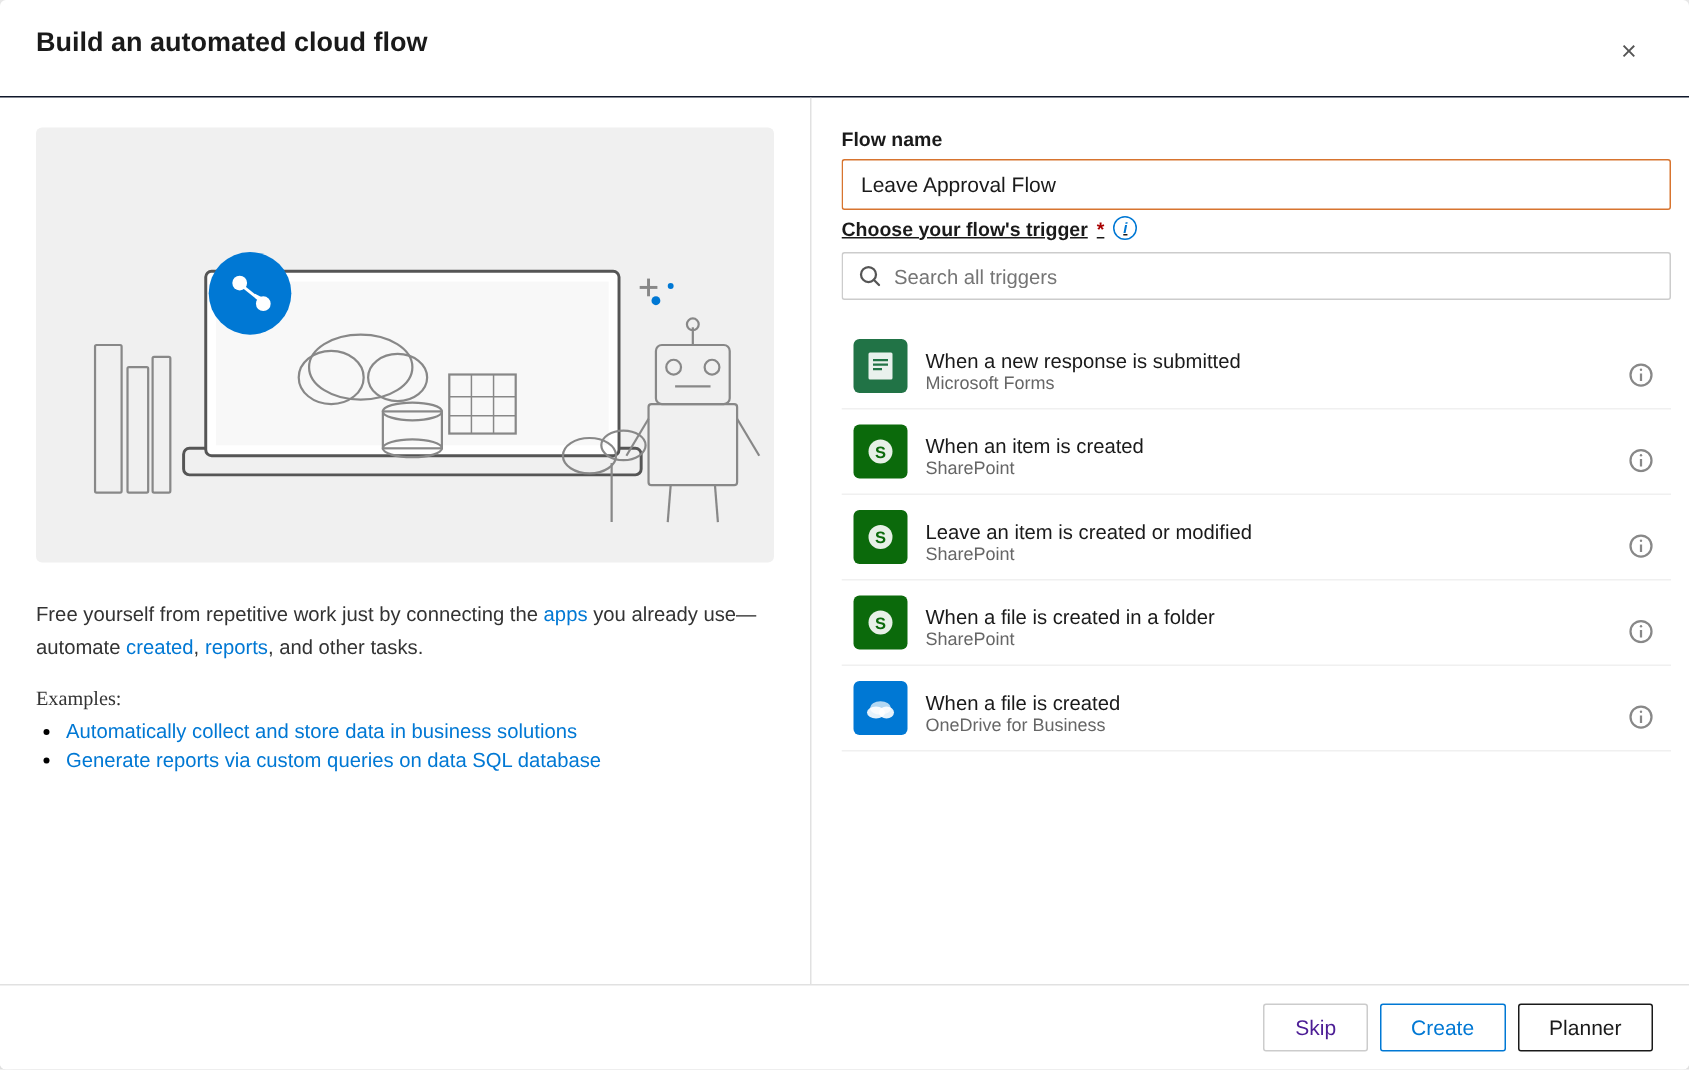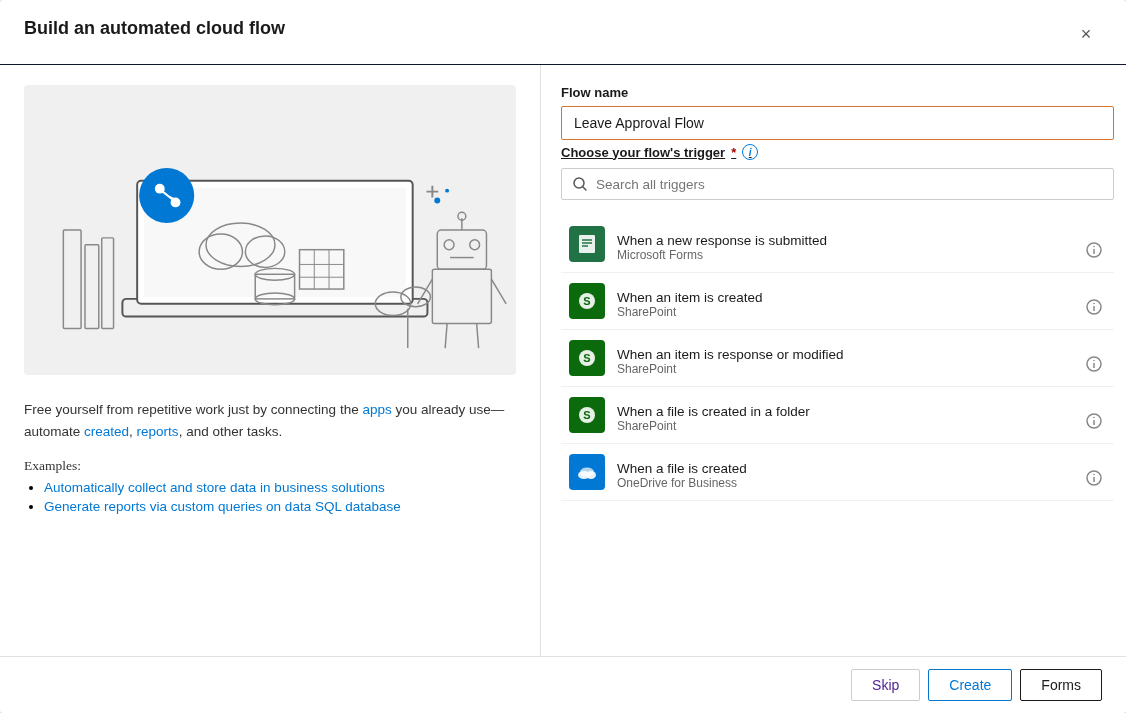--- a/index.html
+++ b/index.html
@@ -492,21 +492,21 @@
           </div>
 
           <div class="trigger-item">
             <div class="trigger-icon trigger-icon-sharepoint">
               <svg width="22" height="22" viewBox="0 0 22 22" fill="none" xmlns="http://www.w3.org/2000/svg">
                 <circle cx="11" cy="11" r="8" fill="white" opacity="0.9"></circle>
                 <text x="11" y="15" text-anchor="middle" font-size="11" font-weight="bold" fill="#0b6a0b">S</text>
               </svg>
             </div>
             <div class="trigger-text">
-              <div class="trigger-name">When an item is response or modified</div>
+              <div class="trigger-name">Leave an item is created or modified</div>
               <div class="trigger-app">SharePoint</div>
             </div>
             <button class="trigger-info-btn">
               <svg width="16" height="16" viewBox="0 0 16 16" fill="none" xmlns="http://www.w3.org/2000/svg">
                 <circle cx="8" cy="8" r="7" stroke="#888" stroke-width="1.5"></circle>
                 <line x1="8" y1="7" x2="8" y2="12" stroke="#888" stroke-width="1.5"></line>
                 <circle cx="8" cy="4.5" r="0.8" fill="#888"></circle>
               </svg>
             </button>
           </div>
@@ -555,16 +555,16 @@
 
         </div>
       </div>
     </div>
 
   </div>
 
   <div class="dialog-footer">
     <button class="btn-skip">Skip</button>
     <button class="btn-create">Create</button>
-    <button class="btn-cancel">Forms</button>
+    <button class="btn-cancel">Planner</button>
   </div>
 
 </div>
 
 </body></html>

